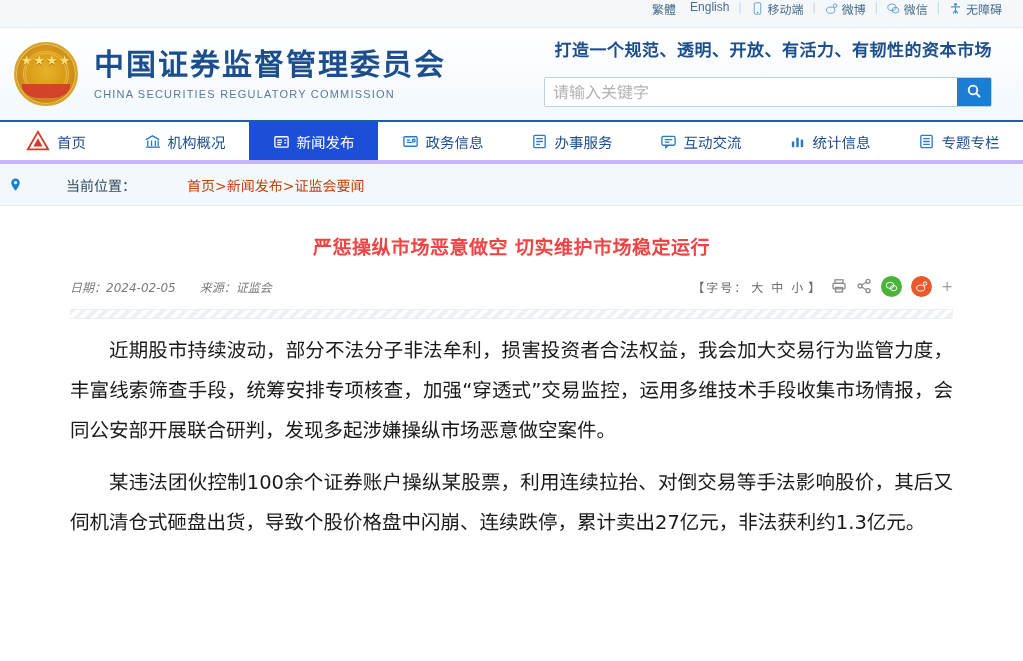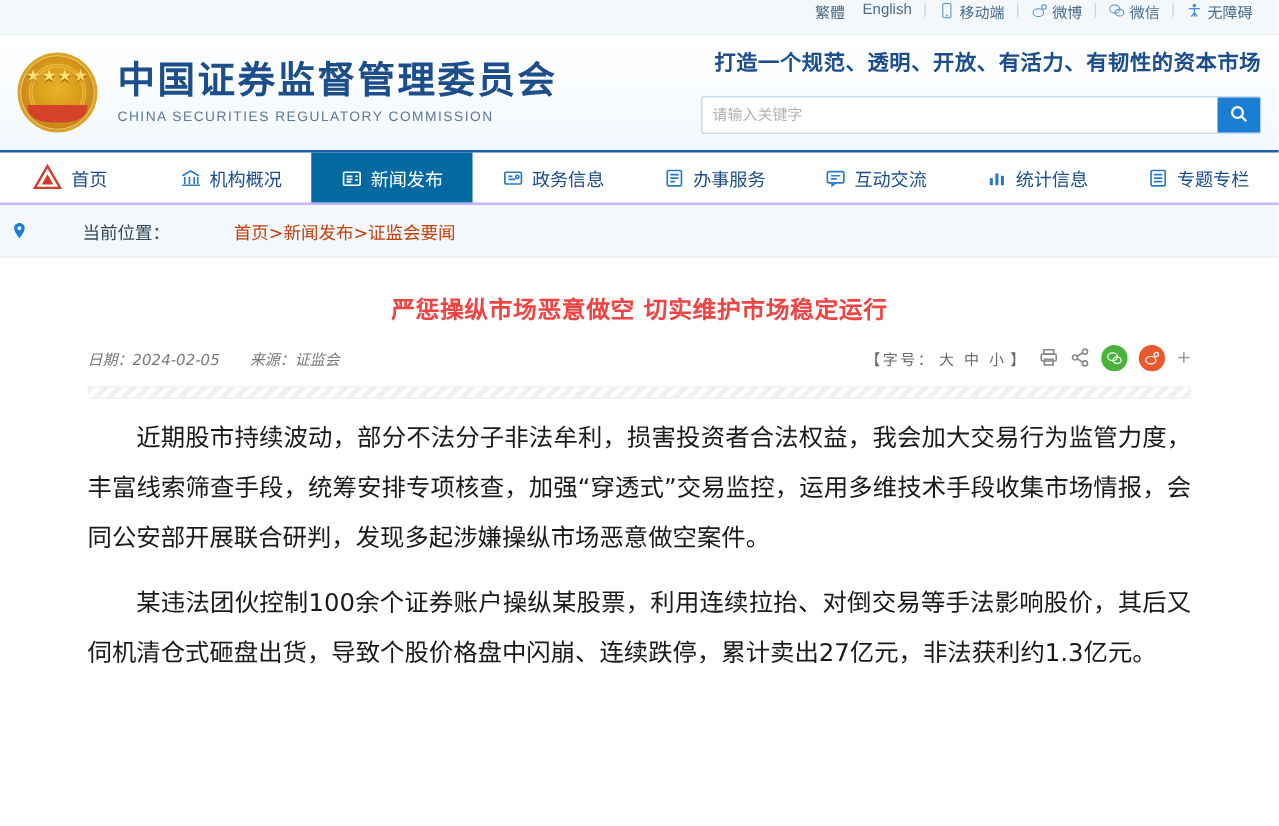--- a/index.html
+++ b/index.html
@@ -80,69 +80,69 @@
     font-size: 30px; font-weight: bold; color: #1c4e8c;
     letter-spacing: 2px; line-height: 1.15;
     font-family: "DejaVu Sans", "Liberation Sans", sans-serif;
     text-align: center;
   }
   .title-en {
     font-size: 11px; color: #5b7a9b; letter-spacing: 1.2px; margin-top: 6px;
   }
 
   .header-right {
-    position: absolute; right: 14px; top: 8px; width: 448px; text-align: right;
+    position: absolute; right: 31px; top: 8px; width: 448px; text-align: right;
   }
   .slogan {
     font-size: 17px; color: #1c4e8c; font-weight: bold; letter-spacing: .5px;
     white-space: nowrap;
     font-family: "DejaVu Sans", "Liberation Sans", sans-serif;
   }
   .searchbox {
     margin-top: 16px;
     display: flex; align-items: center;
     height: 30px;
     border: 1px solid #b8d2e6; background: #fff;
     border-radius: 2px;
     overflow: hidden;
   }
   .searchbox input {
     flex: 1; border: 0; outline: 0; height: 28px;
-    padding: 0 8px; font-size: 12px; color: #8b5cf6;
+    padding: 0 8px; font-size: 16px; color: #8b5cf6;
     font-family: "DejaVu Sans", "Liberation Sans", sans-serif;
   }
   .searchbox input::placeholder { color: #b3b3b3; }
   .search-btn {
     width: 34px; height: 30px; background: #1a7fd4;
     border: 0; cursor: pointer;
     display: flex; align-items: center; justify-content: center;
     color: #fff;
   }
 
   
   .nav {
     height: 44px;
     background: #fff;
     border-top: 2px solid #1a5fa8;
-    border-bottom: 2px solid #c4b5fd;
+    border-bottom: 4px solid #c4b5fd;
     display: flex;
     align-items: stretch;
   }
   .nav-item {
     flex: 1;
     display: flex; align-items: center; justify-content: center;
     gap: 7px;
     font-size: 14.5px; color: #1c4e8c;
     cursor: pointer;
     white-space: nowrap;
     font-family: "DejaVu Sans", "Liberation Sans", sans-serif;
   }
   .nav-item.home { flex: 0 0 120px; justify-content: flex-start; padding-left: 26px; }
   .nav-item.active {
-    background: #0369a1; color: #fff; text-align: center;
+    background: #1d4ed8; color: #fff; text-align: center;
   }
   .nav-ico { width: 17px; height: 17px; display: inline-block; color: #2a79c4; }
   .nav-item.active .nav-ico { color: #fff; }
   .home-logo { width: 24px; height: 22px; color: #d03b2a; }
 
   
   .crumb {
     height: 42px;
     background: #f3f8fc;
     border-bottom: 1px solid #e6eef5;

